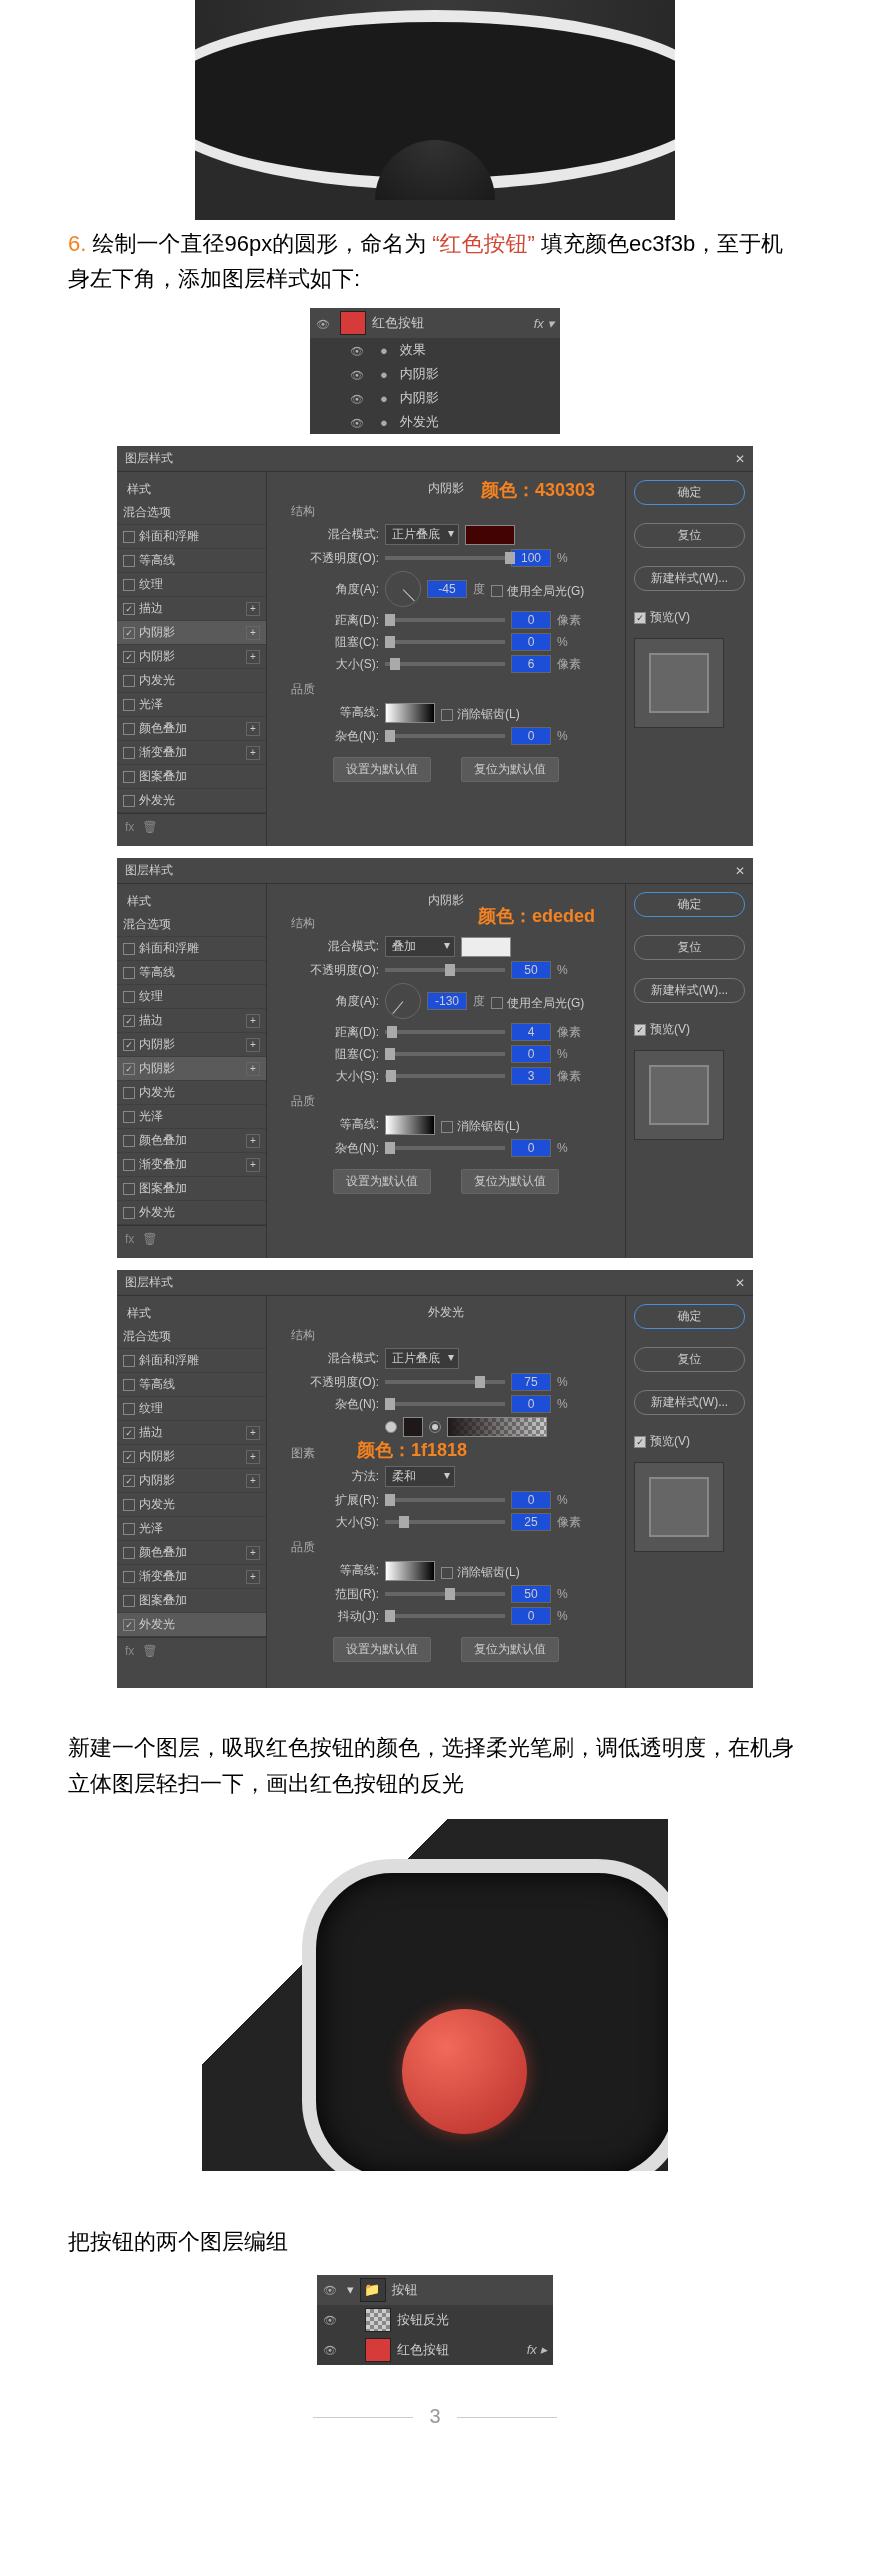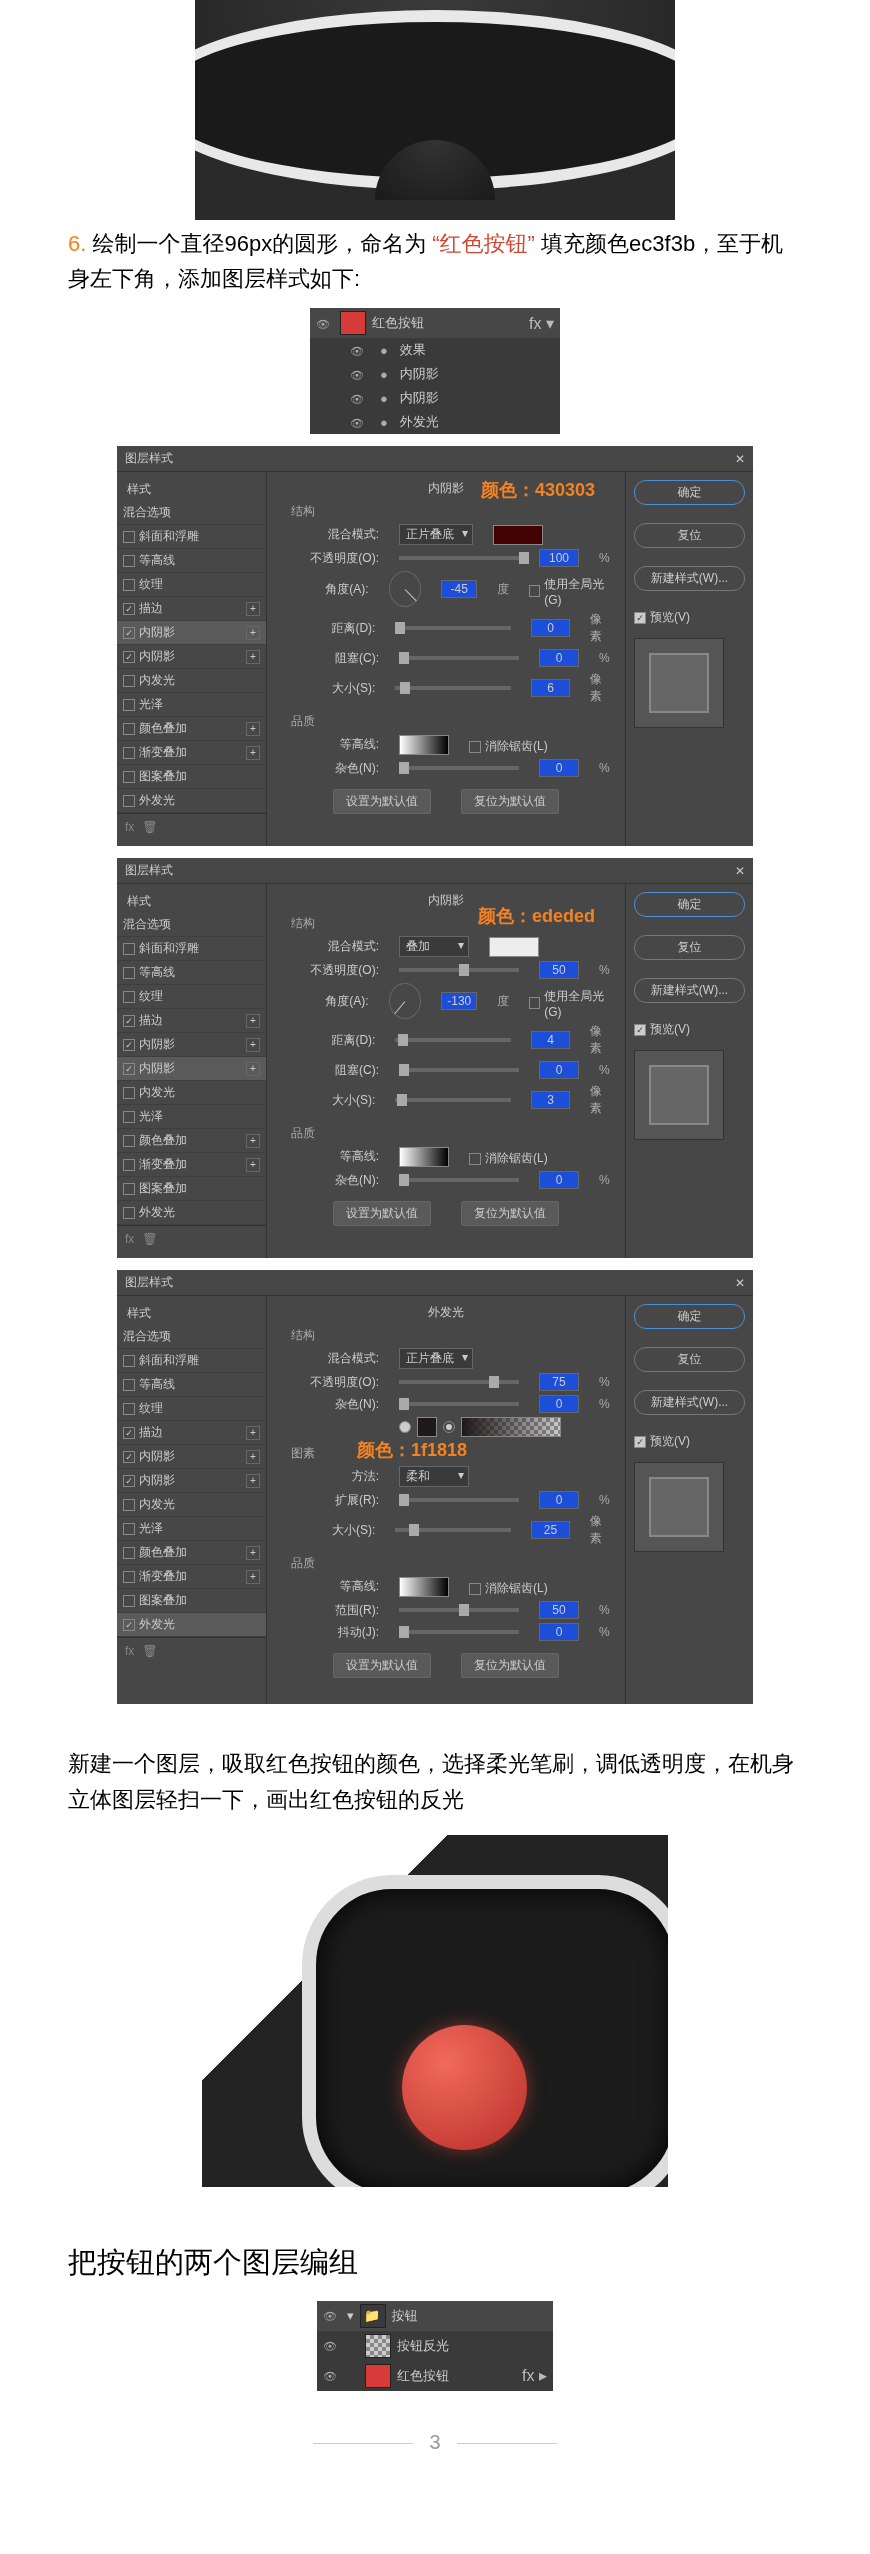--- a/index.html
+++ b/index.html
@@ -14,21 +14,21 @@
     .step-highlight { color: #d14836; }
 
     .layers-small { width: 250px; margin: 6px auto; background: #3a3a3a; color: #ccc; font-size: 13px; }
     .layers-small .row { display: flex; align-items: center; padding: 3px 6px; gap: 6px; }
     .layers-small .row.th { background: #474747; }
     .layers-small .thumb { width: 26px; height: 24px; background: #888; border: 1px solid #222; }
     .layers-small .thumb.red { background: #d63b39; }
     .layers-small .thumb.group { background: #3a3a3a; display:flex; align-items:center; justify-content:center; }
     .layers-small .thumb.tx { background: repeating-conic-gradient(#888 0 25%, #ccc 0 50%) 0 0/8px 8px; }
     .layers-small .eye::before { content: "👁"; font-size: 11px; margin-right: 4px; color: #aaa; }
-    .layers-small .fx { margin-left: auto; color: #bbb; font-size: 16px; }
+    .layers-small .fx { margin-left: auto; font-style: italic; color: #bbb; font-size: 13px; }
     .layers-small .sub { padding-left: 40px; }
     .layers-small .dot::before { content: "●"; margin: 0 6px; color: #aaa; }
 
     .ls-dialog { width: 636px; margin: 12px auto; background: #474747; color: #ccc; font-size: 12px; position: relative; }
     .ls-title { background: #474747; padding: 4px 8px; border-bottom: 1px solid #333; display: flex; align-items: center; }
     .ls-title .spacer { flex: 1; }
     .ls-title .x { color: #ccc; }
     .ls-body { display: flex; }
     .ls-left { width: 150px; border-right: 1px solid #333; padding: 6px 0; }
     .ls-left .head { padding: 3px 10px; font-weight: normal; }
@@ -44,21 +44,21 @@
     .btn.primary { border-color: #4a90d9; }
     .cbx { display: flex; align-items: center; gap: 4px; margin-top: 4px; }
     .cbx .box { width: 12px; height: 12px; border: 1px solid #888; display: inline-block; }
     .cbx .box.on::after { content: "✓"; font-size: 9px; display: block; text-align: center; line-height: 10px; color: #333; background: #ccc; }
     .preview { width: 90px; height: 90px; background: #555; border: 1px solid #333; margin-top: 12px; display: flex; align-items: center; justify-content: center; }
     .preview .sq { width: 60px; height: 60px; background: #666; border: 2px solid #888; }
 
     .ctr-head { text-align: center; padding-bottom: 6px; }
     .ctr-sub { text-align: left; padding-left: 12px; color: #aaa; margin-bottom: 4px; }
     .color-label { position: absolute; color: #f58220; font-size: 18px; font-weight: bold; }
-    .field-row { display: flex; align-items: center; gap: 20px; margin: 4px 0; justify-content: flex-start; }
+    .field-row { display: flex; align-items: center; gap: 6px; margin: 4px 0; justify-content: flex-start; }
     .field-row .lbl { width: 100px; text-align: right; }
     .slider { width: 120px; height: 4px; background: #666; position: relative; }
     .slider .knob { position: absolute; top: -4px; width: 10px; height: 12px; background: #aaa; }
     .numbox { width: 40px; height: 18px; background: #1d4ed8; border: 1px solid #666; display: inline-flex; align-items: center; justify-content: center; }
     .unit { color: #aaa; }
     .swatch { width: 50px; height: 20px; border: 1px solid #888; display: inline-block; }
     .swatch.dark { background: #430303; }
     .swatch.light { background: #ededed; }
     .swatch.wb { background: linear-gradient(to right, #fff, #000); }
     .swatch.grad1 { background: linear-gradient(to right, #1f1818, transparent), repeating-conic-gradient(#888 0 25%, #ccc 0 50%) 0 0/8px 8px; }
@@ -67,21 +67,21 @@
     .angle { width: 36px; height: 36px; border: 1px solid #666; border-radius: 50%; position: relative; display: inline-block; }
     .angle .hand { position: absolute; top: 50%; left: 50%; width: 16px; height: 1px; background: #ccc; transform-origin: left; }
     .bottom-btns { display: flex; gap: 30px; justify-content: center; margin-top: 12px; }
     .bottom-btns .btn { border-radius: 2px; background: #5a5a5a; padding: 3px 12px; border: 1px solid #666; }
 
     .desc { padding: 30px 68px 12px; font-size: 22px; line-height: 1.6; }
     .redial-img { width: 466px; height: 352px; margin: 6px auto; display: block; background: linear-gradient(135deg, #fff 0%, #fff 30%, transparent 30%), #232323; position: relative; overflow: hidden; }
     .redial-img .body { position: absolute; top: 40px; right: -20px; bottom: -20px; left: 100px; background: #1c1c1c; border-radius: 90px; border: 14px solid #ddd; box-shadow: inset 0 0 30px #000; }
     .redial-img .dot { position: absolute; left: 200px; top: 190px; width: 125px; height: 125px; border-radius: 50%; background: radial-gradient(circle at 35% 30%, #f26a5a, #b82e2a); box-shadow: 0 0 18px rgba(255,80,60,0.4); }
 
-    .desc2 { padding: 50px 68px 12px; font-size: 29px; }
+    .desc2 { padding: 50px 68px 12px; font-size: 22px; }
     .group-panel { width: 236px; margin: 6px auto; }
 
     .pager { text-align: center; margin: 40px 0 20px; color: #999; font-size: 20px; }
     .pager .line { display: inline-block; width: 100px; height: 1px; background: #ccc; vertical-align: middle; margin: 0 16px; }
   </style>
 </head>
 <body>
 
 <div class="top-img">
   <div class="leather"></div>

